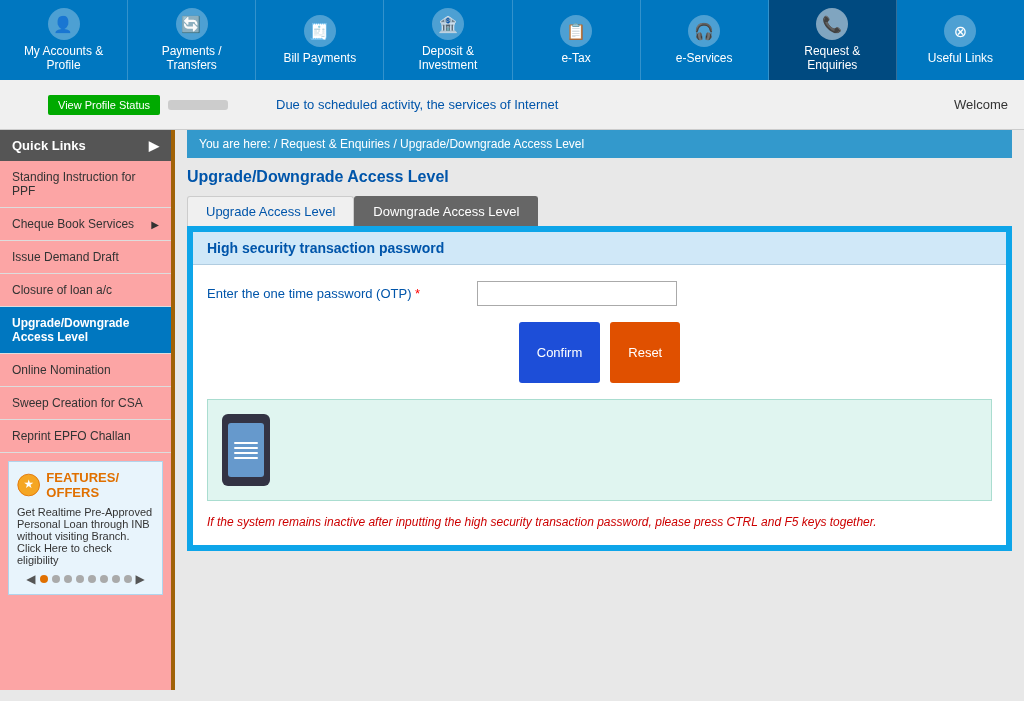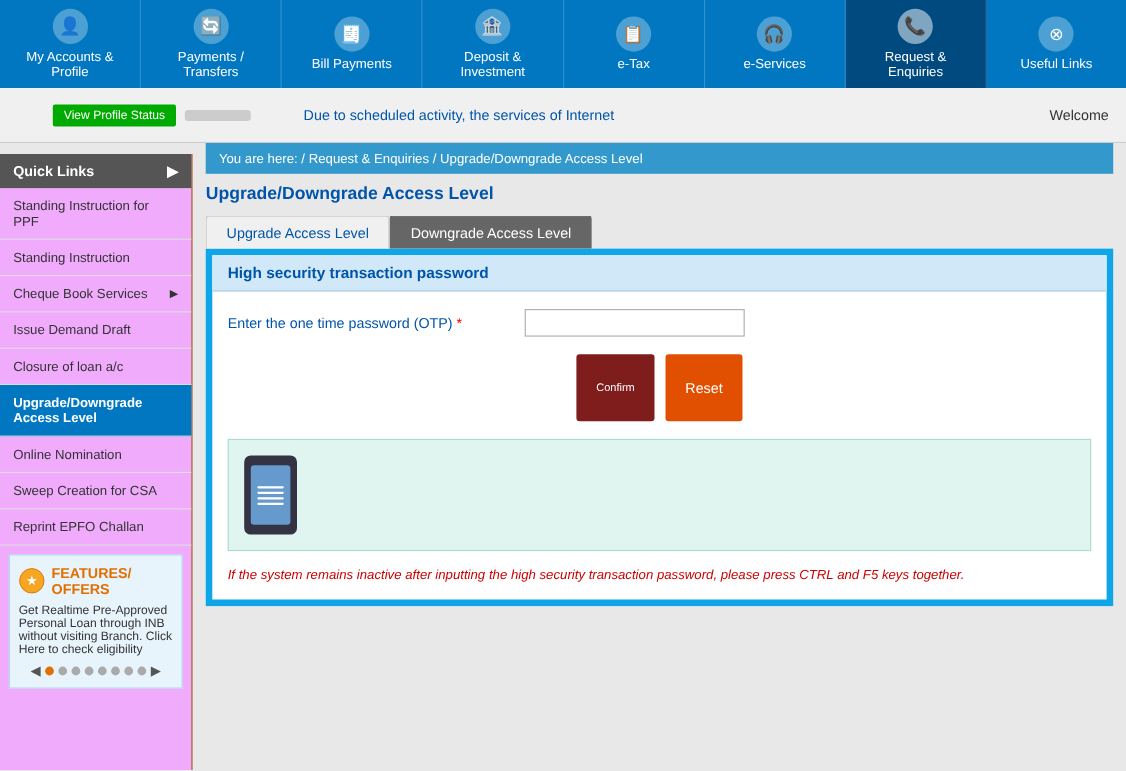--- a/index.html
+++ b/index.html
@@ -84,25 +84,24 @@
 
     
     .main-wrapper {
       display: flex;
       background: #e8e8e8;
     }
 
     
     .sidebar {
       width: 175px;
-      background: #f0abfc;
-      border-right: 1px solid #a16207;
+      background: #fca5a5;
+      border-right: 4px solid #a16207;
       min-height: 560px;
       flex-shrink: 0;
-      margin-top: 10px;
     }
     .sidebar-header {
       background: #555;
       color: white;
       padding: 8px 12px;
       font-weight: bold;
       display: flex;
       justify-content: space-between;
       align-items: center;
     }
@@ -242,25 +241,25 @@
     }
     .form-row input {
       border: 1px solid #aaa;
       padding: 4px 8px;
       width: 200px;
       font-size: 13px;
     }
     .required { color: red; }
 
     .btn-confirm {
-      background: #7f1d1d;
+      background: #1d4ed8;
       color: white;
       border: none;
       padding: 6px 18px;
-      font-size: 10px;
+      font-size: 13px;
       cursor: pointer;
       border-radius: 3px;
     }
     .btn-reset {
       background: #e05000;
       color: white;
       border: none;
       padding: 23px 18px;
       font-size: 13px;
       cursor: pointer;
@@ -390,23 +389,20 @@
 <div class="main-wrapper">
 
   <div class="sidebar">
     <div class="sidebar-header">
       <span>Quick Links</span>
       <span>▶</span>
     </div>
 
     <div class="sidebar-item">
       <span>Standing Instruction for PPF</span>
-    </div>
-    <div class="sidebar-item">
-      <span>Standing Instruction</span>
     </div>
     <div class="sidebar-item">
       <span>Cheque Book Services</span>
       <span class="arrow">▶</span>
     </div>
     <div class="sidebar-item">
       <span>Issue Demand Draft</span>
     </div>
     <div class="sidebar-item">
       <span>Closure of loan a/c</span>

